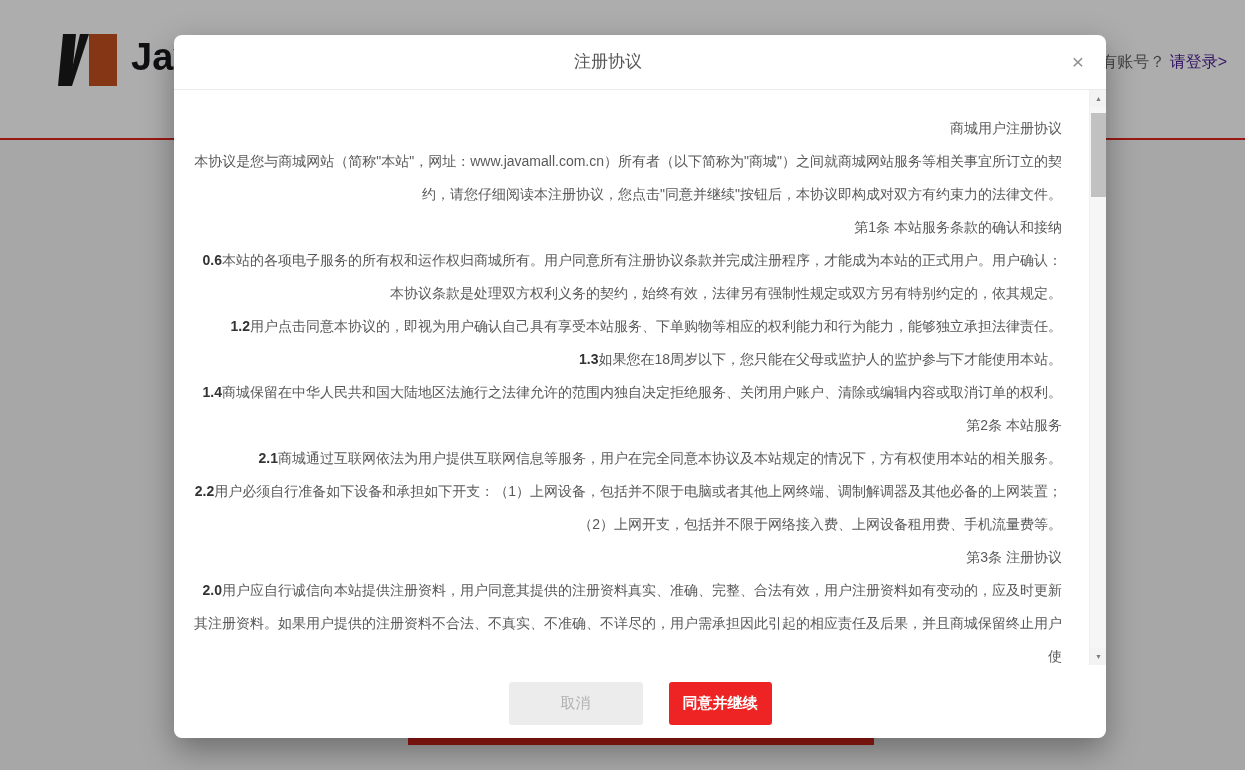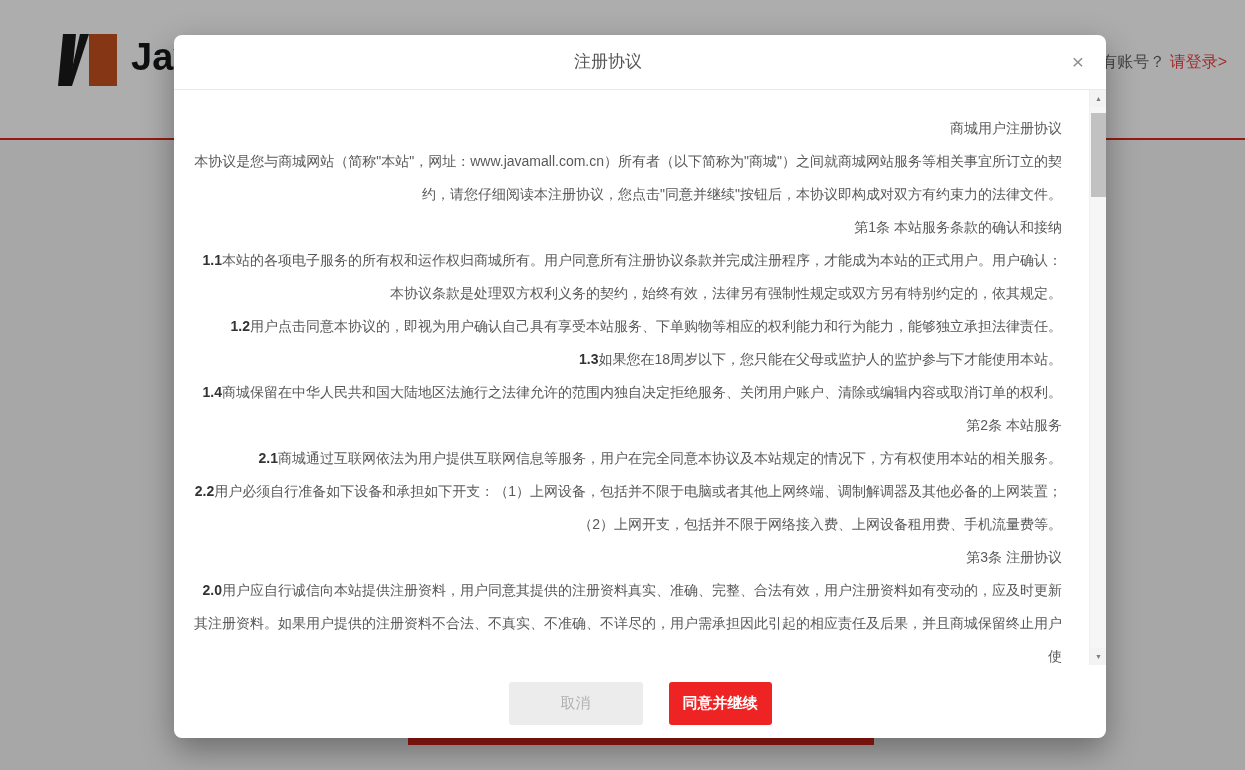--- a/index.html
+++ b/index.html
@@ -7,21 +7,21 @@
   .stage{position:relative;width:1245px;height:770px;overflow:hidden;background:#ffffff;}
 
   
   .page{position:absolute;inset:0;background:#f7f7f7;}
   .page-header{position:absolute;left:0;top:0;width:100%;height:138px;background:#ffffff;border-bottom:2px solid #e1251b;}
   .brand{position:absolute;left:55px;top:28px;display:flex;align-items:center;}
   .brand svg{display:block;}
   .brand-text{margin-left:14px;font-size:38px;font-weight:bold;color:#17181a;letter-spacing:0;}
   .login-area{position:absolute;right:18px;top:52px;font-size:16px;white-space:nowrap;}
   .login-area .muted{color:#666;}
-  .login-area .login-link{color:#ef4444;text-decoration:none;cursor:pointer;}
+  .login-area .login-link{color:#4c1d95;text-decoration:none;cursor:pointer;}
   .register-bar{position:absolute;left:408px;top:700px;width:466px;height:45px;background:#e1251b;border:none;}
 
   
   .overlay{position:absolute;inset:0;background:rgba(0,0,0,0.32);}
 
   
   .dialog{position:absolute;left:174px;top:35px;width:932px;height:703px;background:#ffffff;border-radius:8px;box-shadow:0 12px 32px rgba(0,0,0,0.35);}
   .dialog-header{position:relative;height:54px;border-bottom:1px solid #eaeaea;}
   .dialog-title{line-height:54px;text-align:center;margin-right:64px;font-size:17px;color:#555555;}
   .dialog-close{position:absolute;right:14px;top:13px;width:28px;height:28px;border:none;background:transparent;font-size:21px;line-height:28px;color:#8f8f8f;cursor:pointer;padding:0;text-align:center;}
@@ -72,21 +72,21 @@
     <div class="dialog-header">
       <div class="dialog-title">注册协议</div>
       <button class="dialog-close">×</button>
     </div>
 
     <div class="dialog-body">
       <div class="agreement">
           <p>商城用户注册协议</p>
           <p>本协议是您与商城网站（简称"本站"，网址：www.javamall.com.cn）所有者（以下简称为"商城"）之间就商城网站服务等相关事宜所订立的契约，请您仔细阅读本注册协议，您点击"同意并继续"按钮后，本协议即构成对双方有约束力的法律文件。</p>
           <p>第1条 本站服务条款的确认和接纳</p>
-          <p><b>1.1</b>本站的各项电子服务的所有权和运作权归商城所有。用户同意所有注册协议条款并完成注册程序，才能成为本站的正式用户。用户确认：本协议条款是处理双方权利义务的契约，始终有效，法律另有强制性规定或双方另有特别约定的，依其规定。</p>
+          <p><b>0.6</b>本站的各项电子服务的所有权和运作权归商城所有。用户同意所有注册协议条款并完成注册程序，才能成为本站的正式用户。用户确认：本协议条款是处理双方权利义务的契约，始终有效，法律另有强制性规定或双方另有特别约定的，依其规定。</p>
           <p><b>1.2</b>用户点击同意本协议的，即视为用户确认自己具有享受本站服务、下单购物等相应的权利能力和行为能力，能够独立承担法律责任。</p>
           <p><b>1.3</b>如果您在18周岁以下，您只能在父母或监护人的监护参与下才能使用本站。</p>
           <p><b>1.4</b>商城保留在中华人民共和国大陆地区法施行之法律允许的范围内独自决定拒绝服务、关闭用户账户、清除或编辑内容或取消订单的权利。</p>
           <p>第2条 本站服务</p>
           <p><b>2.1</b>商城通过互联网依法为用户提供互联网信息等服务，用户在完全同意本协议及本站规定的情况下，方有权使用本站的相关服务。</p>
           <p><b>2.2</b>用户必须自行准备如下设备和承担如下开支：（1）上网设备，包括并不限于电脑或者其他上网终端、调制解调器及其他必备的上网装置；（2）上网开支，包括并不限于网络接入费、上网设备租用费、手机流量费等。</p>
           <p>第3条 注册协议</p>
           <p><b>2.0</b>用户应自行诚信向本站提供注册资料，用户同意其提供的注册资料真实、准确、完整、合法有效，用户注册资料如有变动的，应及时更新其注册资料。如果用户提供的注册资料不合法、不真实、不准确、不详尽的，用户需承担因此引起的相应责任及后果，并且商城保留终止用户使</p>
         </div>
       <div class="scrollbar">

